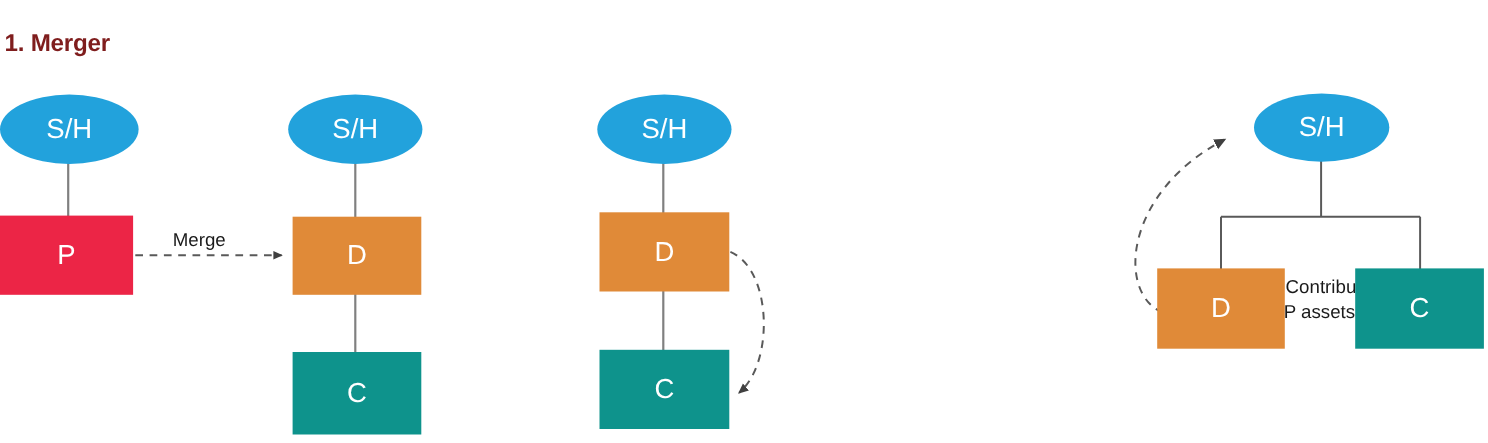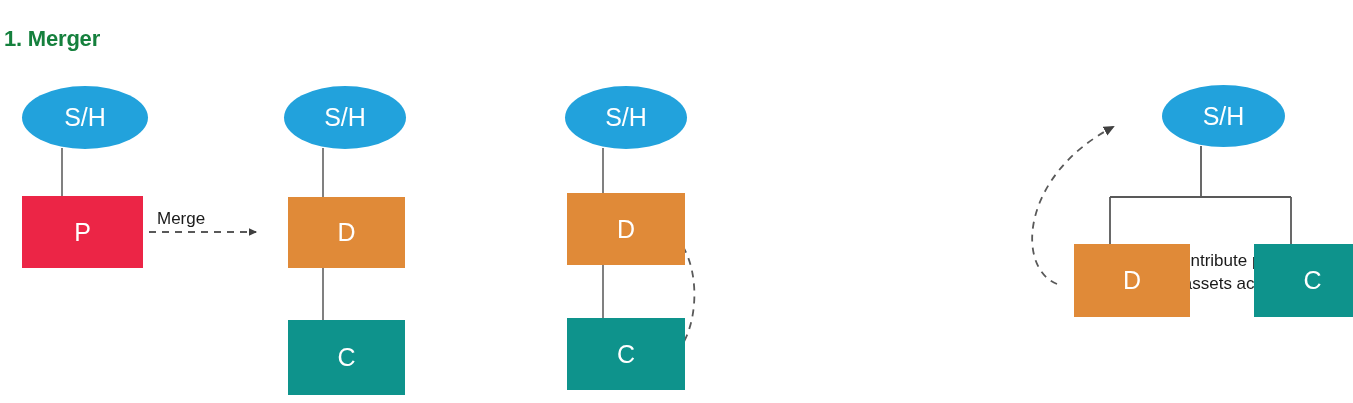--- a/index.html
+++ b/index.html
@@ -29,41 +29,40 @@
   #panel-1 { left: 0px;    width: 450px; }
   #panel-2 { left: 450px;  width: 450px; }
   #panel-3 { left: 900px;  width: 453px; }
 
   .panel-title {
     position: absolute;
     font-family: "Liberation Sans", sans-serif;
     font-weight: bold;
     font-size: 22px;
     line-height: 22px;
-    color: #15803d;
+    color: #7f1d1d;
     white-space: nowrap;
     letter-spacing: -0.2px;
   }
   #panel-1 .panel-title { left: 4px;  top: 28px; }
   #panel-2 .panel-title { left: 84px; top: 28px; }
   #panel-3 .panel-title { left: 66px; top: 28px; }
 
   .node {
     position: absolute;
     display: flex;
     align-items: center;
     justify-content: center;
     color: #ffffff;
     font-family: "Liberation Sans", sans-serif;
     font-size: 25px;
     line-height: 25px;
     font-weight: normal;
     box-sizing: border-box;
     user-select: none;
-    margin-left: 22px;
   }
   .node.ellipse { border-radius: 50%; }
   .node.rect    { border-radius: 0; }
 
   .edge-svg {
     position: absolute;
     left: 0;
     top: 0;
     width: 100%;
     height: 403px;

